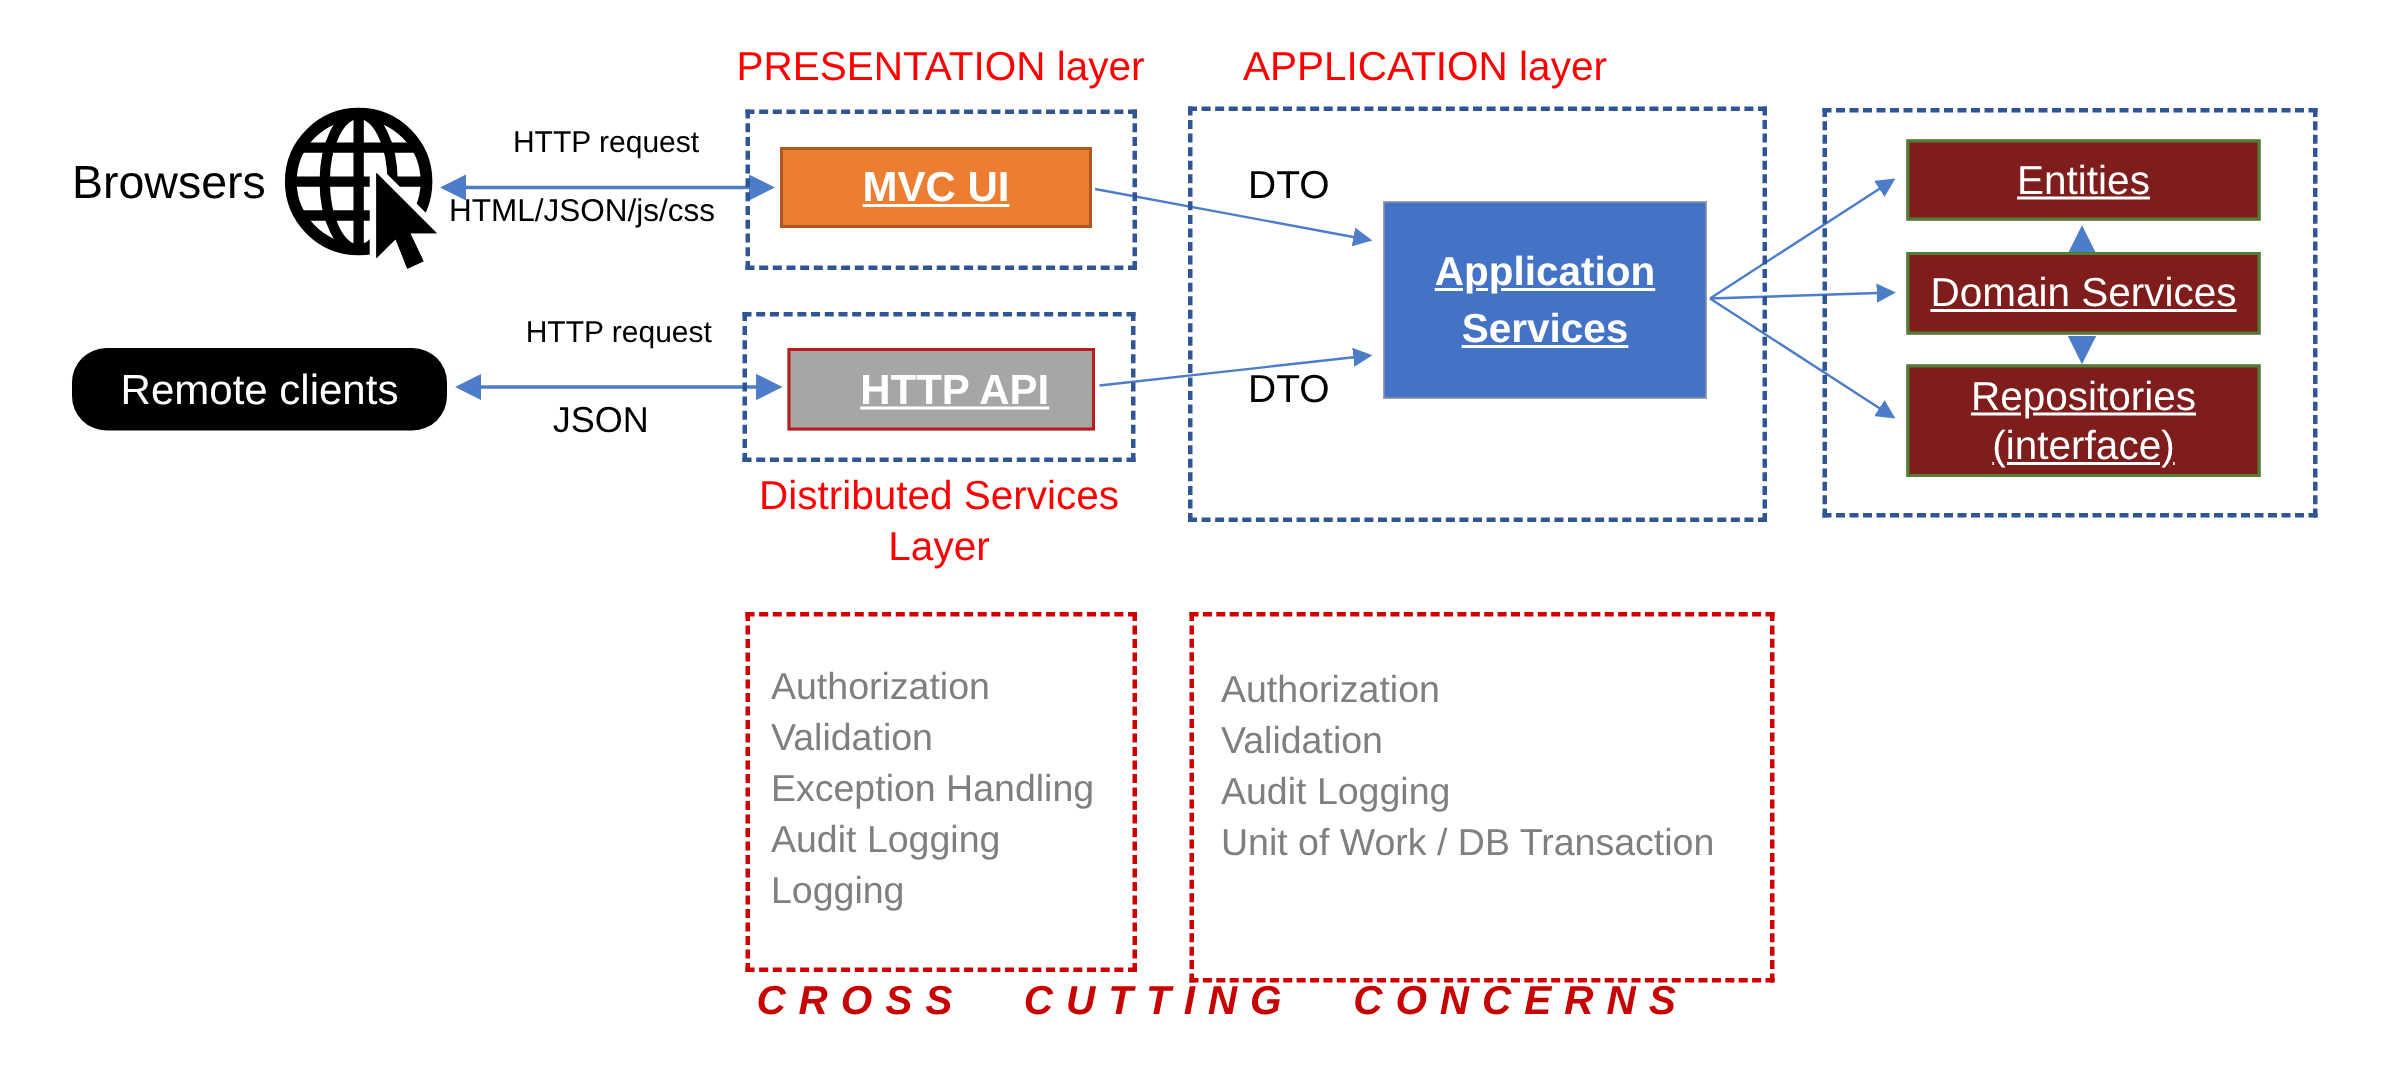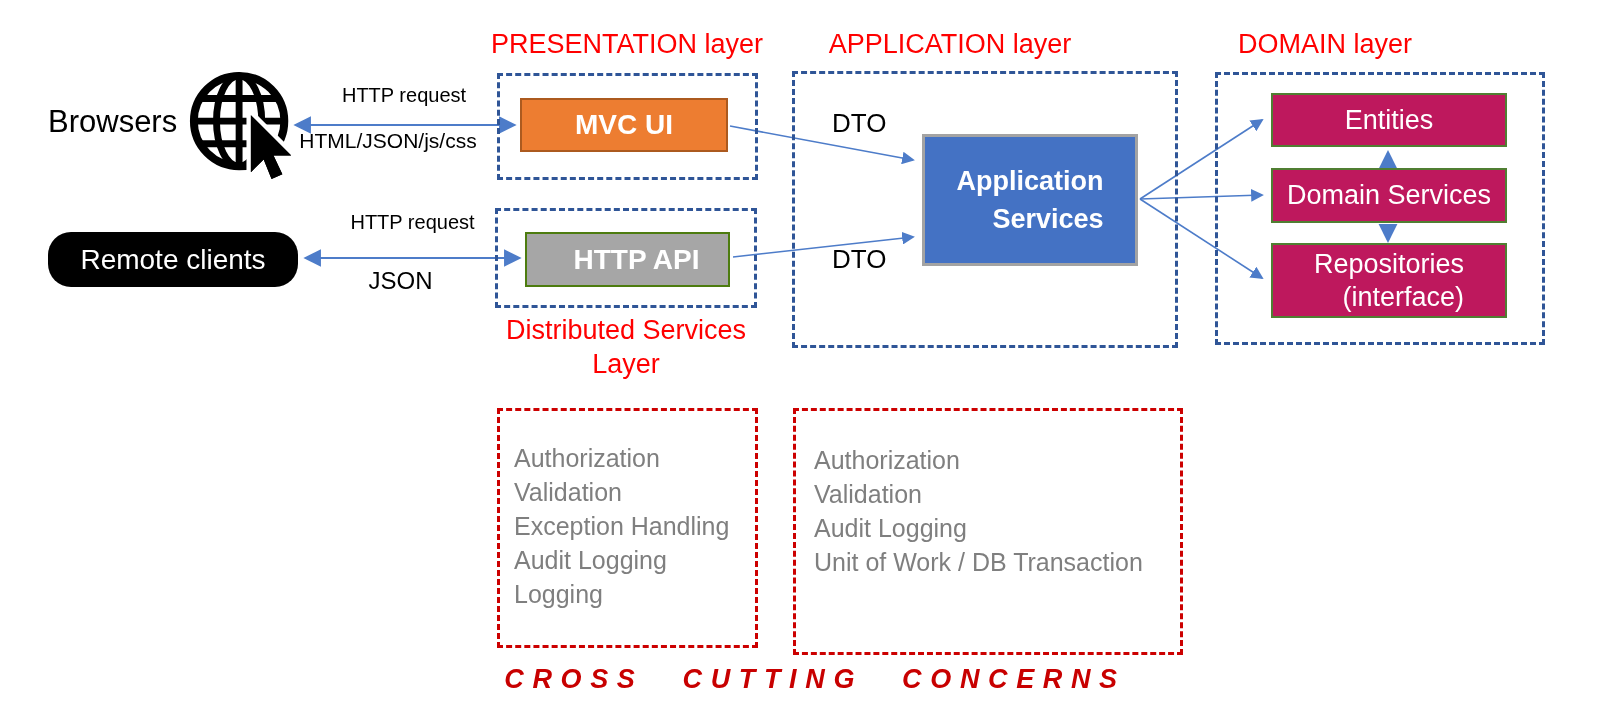--- a/index.html
+++ b/index.html
@@ -14,39 +14,39 @@
   
   #connectors{position:absolute;left:0;top:0;width:1600px;height:727px;}
 
   
   .blue-dash{border:3px dashed #2F5597;box-sizing:border-box;background:transparent;}
   .red-dash{border:3px dashed #CC0000;box-sizing:border-box;background:transparent;}
 
   
   .node{
     display:flex;align-items:center;justify-content:center;box-sizing:border-box;
-    color:#fff;font-weight:bold;text-align:right;
+    color:#fff;font-weight:bold;text-align:center;text-decoration:underline;
   }
   .mvc{background:#ED7D31;border:2px solid #AC5A1F;font-size:28px;}
-  .api{background:#A6A6A6;border:2px solid #4d7c0f;font-size:28px;padding-left:18px;}
-  .app{background:#4472C4;border:3px solid #a3a3a3;font-size:27px;line-height:38px;}
-  .green{background:#be185d;border:2px solid #507E32;font-size:27px;font-weight:normal;line-height:33px;}
+  .api{background:#A6A6A6;border:2px solid #b91c1c;font-size:28px;padding-left:18px;}
+  .app{background:#4472C4;border:1px solid #a3a3a3;font-size:27px;line-height:38px;}
+  .green{background:#7f1d1d;border:2px solid #507E32;font-size:27px;font-weight:normal;line-height:33px;}
 
   
   .layer-title{color:#FF0000;font-size:27px;line-height:34px;}
   .black-node{background:#000;color:#fff;display:flex;align-items:center;justify-content:center;font-size:28px;border-radius:23px;}
   .flow-label{font-size:20px;color:#000;}
   .flow-sub{font-size:21px;color:#000;}
   .json-sub{font-size:24px;color:#000;}
   .dto{font-size:26px;color:#000;}
   .gray-list{color:#7F7F7F;font-size:25px;line-height:34px;}
   .gray-list div{white-space:nowrap;}
   .footer-text{
     color:#C80000;font-size:27px;font-style:italic;font-weight:600;
-    letter-spacing:0.32em;word-spacing:0.85em;white-space:nowrap;margin-top:12px;
+    letter-spacing:0.32em;word-spacing:0.85em;white-space:nowrap;
   }
   .big-label{font-size:31px;color:#000;}
 </style>
 </head>
 <body>
 
 <div id="stage">
 
   <svg id="connectors" viewBox="0 0 1600 727">
     <defs>
@@ -95,21 +95,20 @@
   <div class="abs layer-title center preline" style="left:470px;top:313px;width:312px;">Distributed Services
 Layer</div>
 
   <div class="abs layer-title center" style="left:760px;top:27px;width:380px;">APPLICATION layer</div>
   <div class="abs blue-dash" style="left:792px;top:71px;width:386px;height:277px;"></div>
   <div class="abs dto" style="left:832px;top:108px;">DTO</div>
   <div class="abs dto" style="left:832px;top:244px;">DTO</div>
   <div class="abs node app preline" style="left:922px;top:134px;width:216px;height:132px;">Application
 Services</div>
 
-  <div class="abs layer-title center" style="left:1175px;top:27px;width:300px;">DOMAIN layer</div>
   <div class="abs blue-dash" style="left:1215px;top:72px;width:330px;height:273px;"></div>
   <div class="abs node green" style="left:1271px;top:93px;width:236px;height:54px;">Entities</div>
   <div class="abs node green preline" style="left:1271px;top:243px;width:236px;height:75px;">Repositories
 (interface)</div>
   <div class="abs node green" style="left:1271px;top:168px;width:236px;height:55px;">Domain Services</div>
 
   <div class="abs red-dash" style="left:497px;top:408px;width:261px;height:240px;">
     <div class="gray-list" style="padding:30px 0 0 14px;">
       <div>Authorization</div>
       <div>Validation</div>

